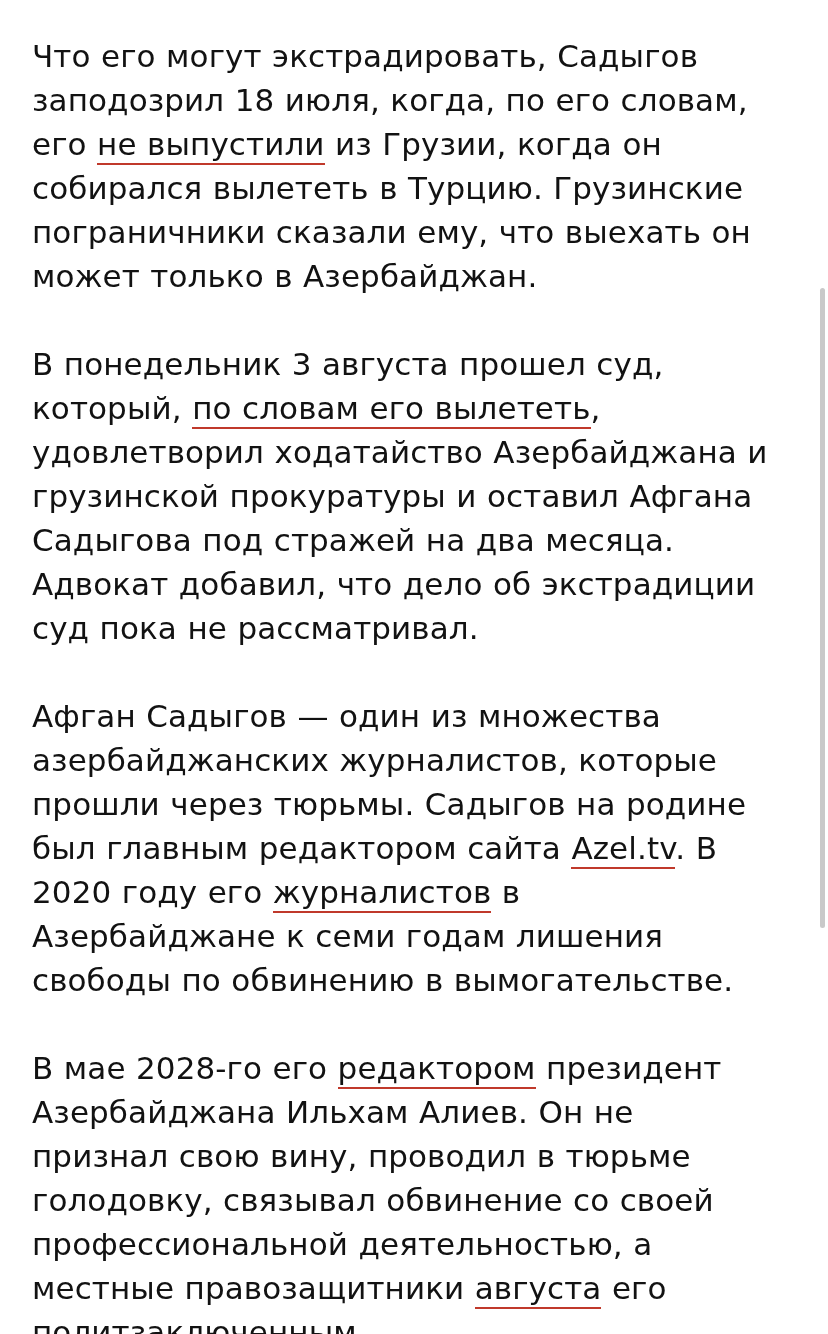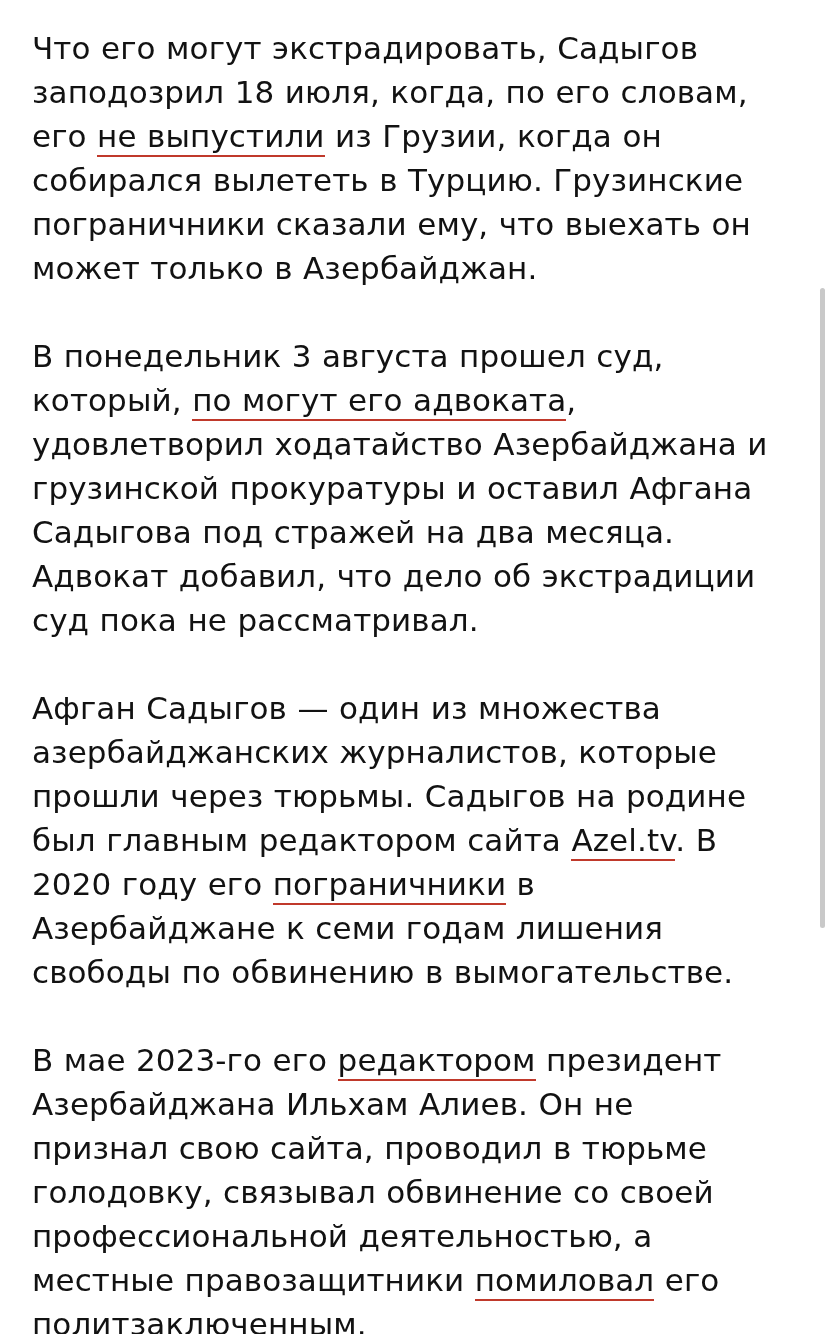--- a/index.html
+++ b/index.html
@@ -19,21 +19,21 @@
   .article {
     box-sizing: border-box;
     padding: 26px 56px 0 32px;
     width: 828px;
   }
 
   .para {
     font-size: 31px;
     line-height: 44px;
     letter-spacing: 0.1px;
-    margin: 0 0 44px 0;
+    margin: 8px 0 44px 0;
     color: #121212;
     word-spacing: 0.5px;
   }
 
   .para:last-child {
     margin-bottom: 0;
   }
 
   a.inline-link {
     color: #121212;
@@ -59,20 +59,20 @@
     height: 640px;
     border-radius: 3px;
     background: #c9c9c9;
   }
 </style>
 </head>
 <body>
 
 <div class="article" id="article-body">
     <p class="para"><span>Что его могут экстрадировать, Садыгов заподозрил 18 июля, когда, по его словам, его </span><a class="inline-link" href="#">не выпустили</a><span> из Грузии, когда он собирался вылететь в Турцию. Грузинские пограничники сказали ему, что выехать он может только в Азербайджан.</span></p>
-    <p class="para"><span>В понедельник 3 августа прошел суд, который, </span><a class="inline-link" href="#">по могут его адвоката</a><span>, удовлетворил ходатайство Азербайджана и грузинской прокуратуры и оставил Афгана Садыгова под стражей на два месяца. Адвокат добавил, что дело об экстрадиции суд пока не рассматривал.</span></p>
-    <p class="para"><span>Афган Садыгов — один из множества азербайджанских журналистов, которые прошли через тюрьмы. Садыгов на родине был главным редактором сайта </span><a class="inline-link" href="#">Azel.tv</a><span>. В 2020 году его </span><a class="inline-link" href="#">пограничники</a><span> в Азербайджане к семи годам лишения свободы по обвинению в вымогательстве.</span></p>
-    <p class="para"><span>В мае 2023-го его </span><a class="inline-link" href="#">редактором</a><span> президент Азербайджана Ильхам Алиев. Он не признал свою сайта, проводил в тюрьме голодовку, связывал обвинение со своей профессиональной деятельностью, а местные правозащитники </span><a class="inline-link" href="#">помиловал</a><span> его политзаключенным.</span></p>
+    <p class="para"><span>В понедельник 3 августа прошел суд, который, </span><a class="inline-link" href="#">по словам его вылететь</a><span>, удовлетворил ходатайство Азербайджана и грузинской прокуратуры и оставил Афгана Садыгова под стражей на два месяца. Адвокат добавил, что дело об экстрадиции суд пока не рассматривал.</span></p>
+    <p class="para"><span>Афган Садыгов — один из множества азербайджанских журналистов, которые прошли через тюрьмы. Садыгов на родине был главным редактором сайта </span><a class="inline-link" href="#">Azel.tv</a><span>. В 2020 году его </span><a class="inline-link" href="#">журналистов</a><span> в Азербайджане к семи годам лишения свободы по обвинению в вымогательстве.</span></p>
+    <p class="para"><span>В мае 2028-го его </span><a class="inline-link" href="#">редактором</a><span> президент Азербайджана Ильхам Алиев. Он не признал свою вину, проводил в тюрьме голодовку, связывал обвинение со своей профессиональной деятельностью, а местные правозащитники </span><a class="inline-link" href="#">августа</a><span> его политзаключенным.</span></p>
   </div>
 
 <div class="scrollbar-track">
   <div class="scrollbar-thumb"></div>
 </div>
 
 </body></html>

